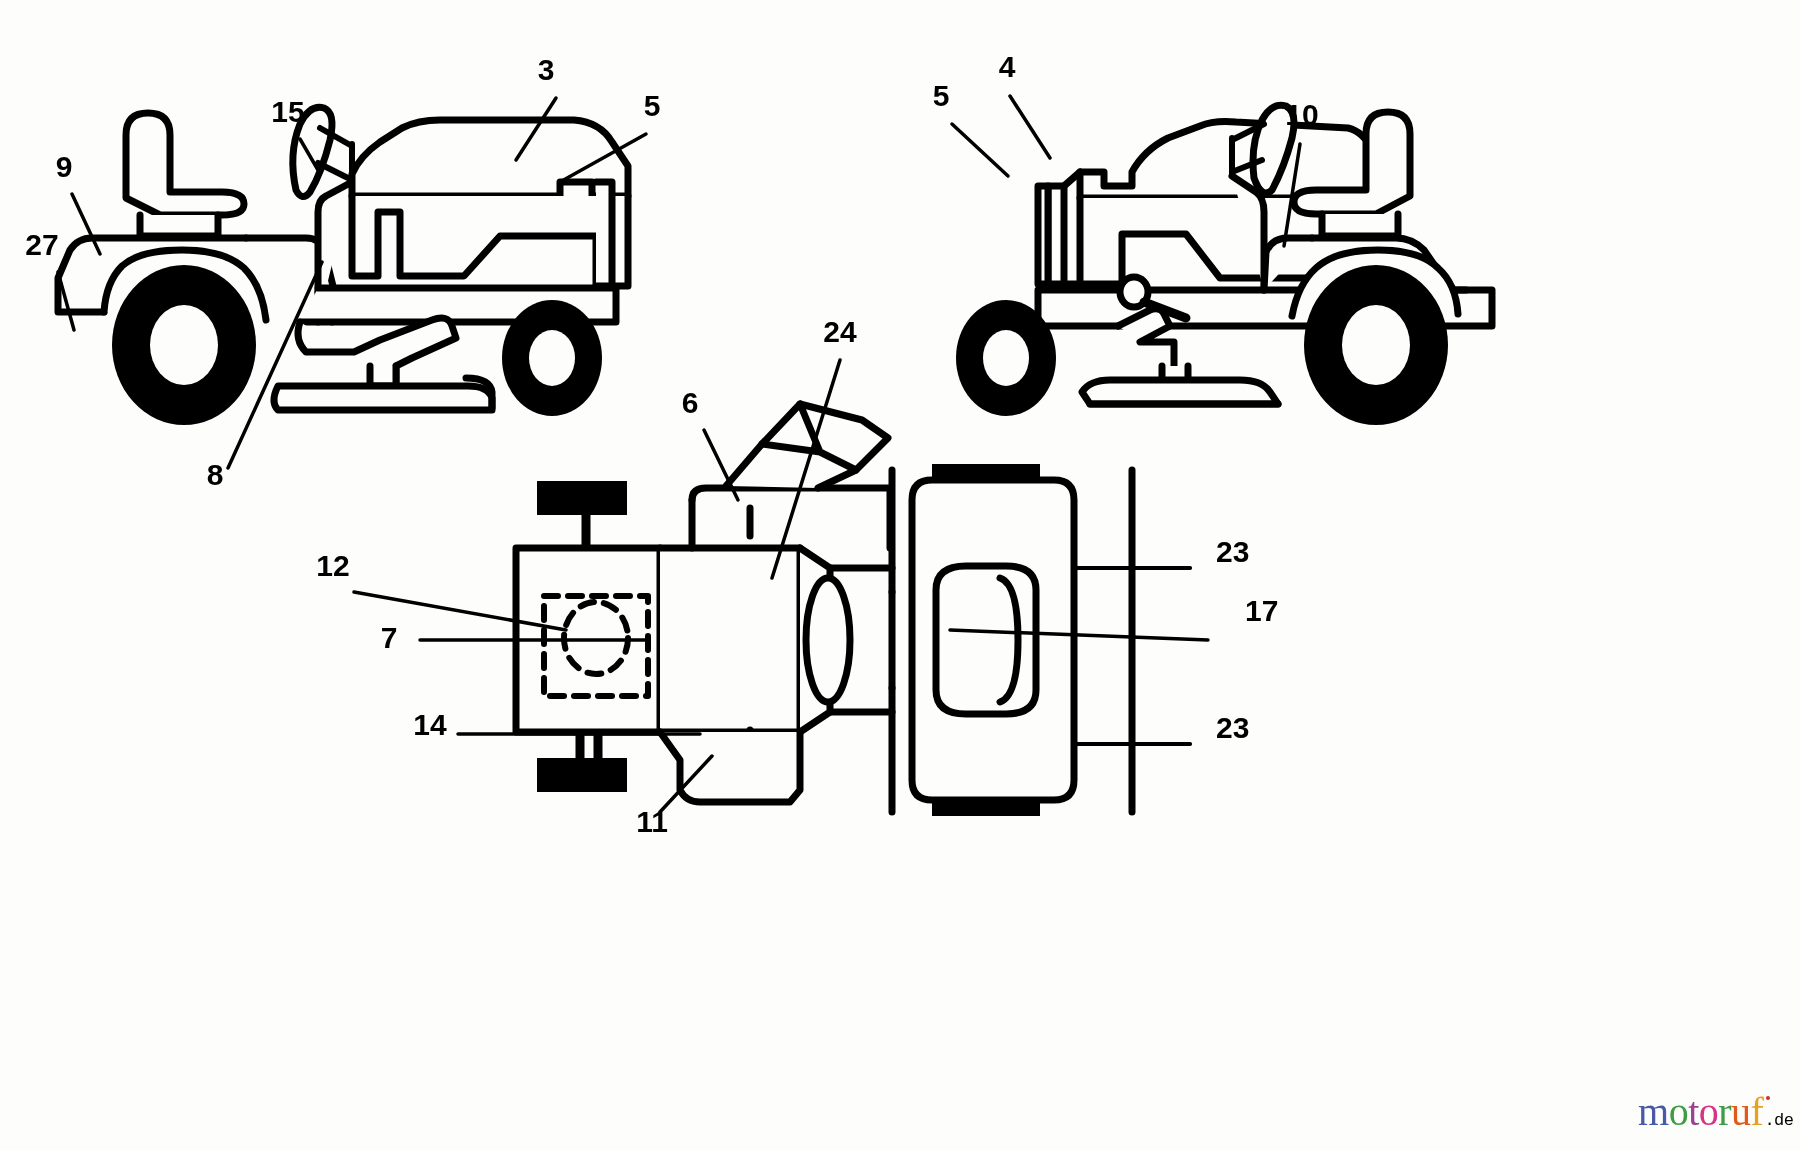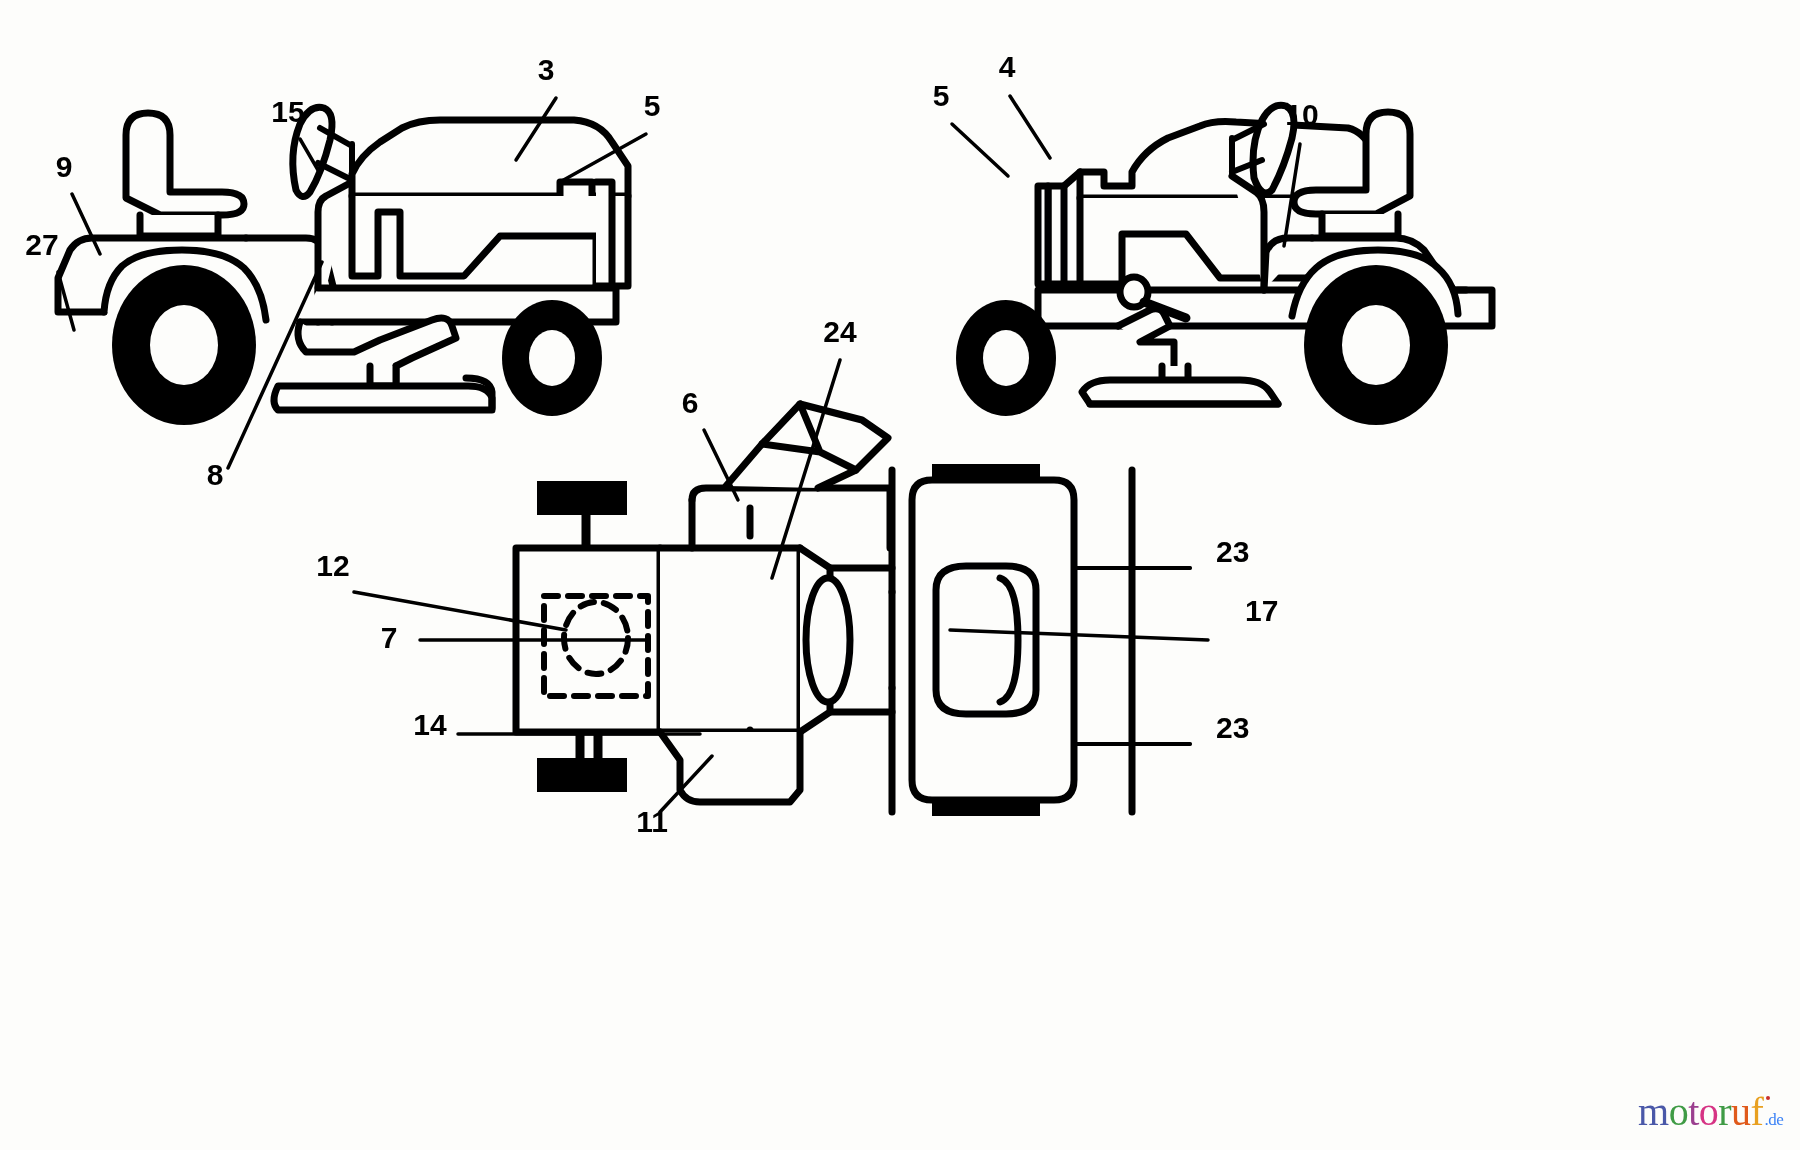--- a/index.html
+++ b/index.html
@@ -38,23 +38,23 @@
     align-items: baseline;
     font-family: "Liberation Serif", serif;
     font-size: 40px;
     line-height: 1;
     letter-spacing: -0.5px;
     user-select: none;
   }
   #logo .l { font-weight: 400; }
   #logo .suffix {
     font-size: 17px;
-    color: #3b82f6;
+    color: #000000;
     margin-left: 1px;
-    font-family: Liberation Serif, serif;
+    font-family: Liberation Mono, monospace;
   }
   #logo .dot-acc {
     position: absolute;
     left: 128px;
     top: 4px;
     width: 4px;
     height: 4px;
     background: #c9302c;
     border-radius: 50%;
   }

